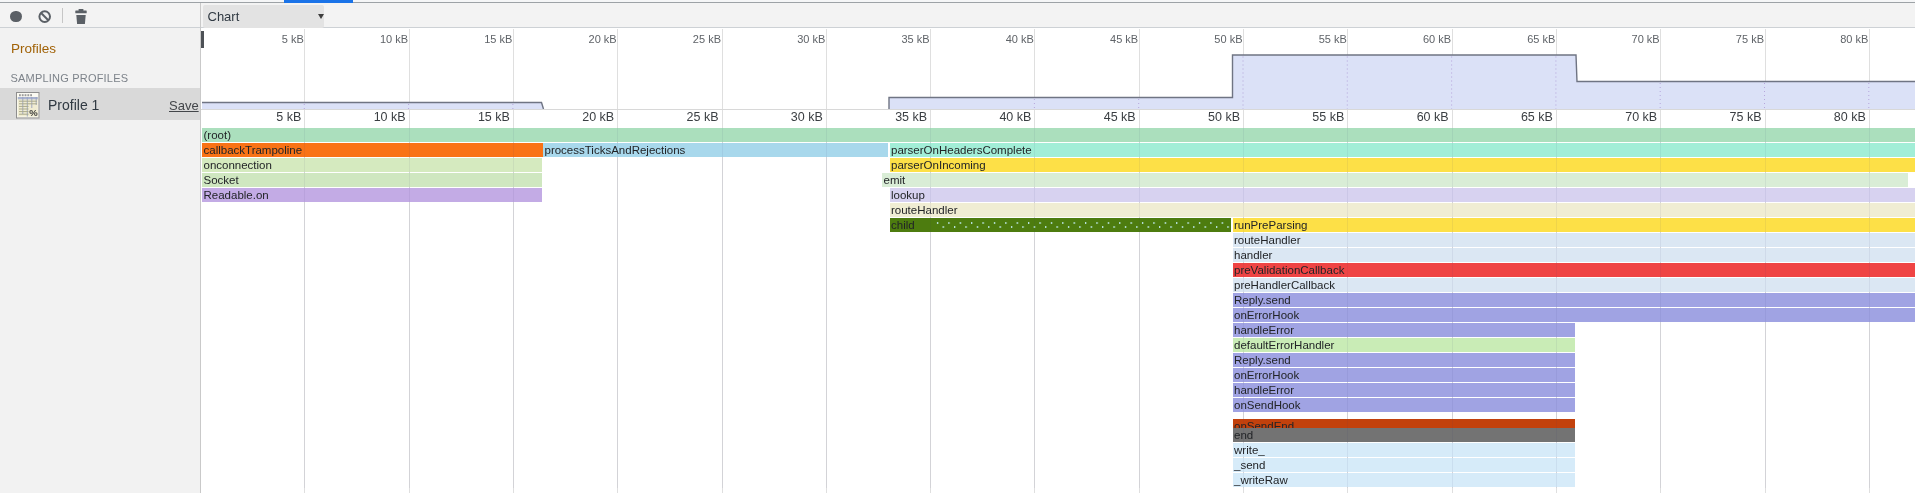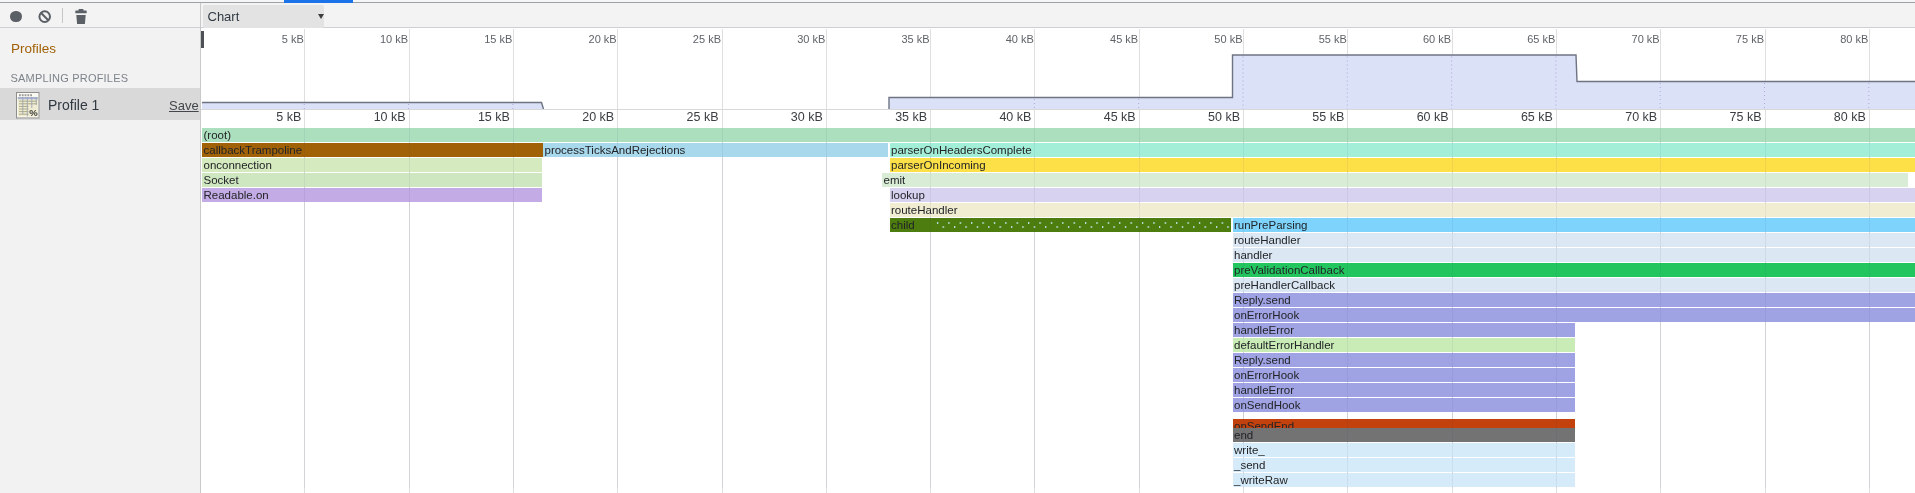--- a/index.html
+++ b/index.html
@@ -145,35 +145,35 @@
 <div class="rb" style="left:1055.7px">45&nbsp;kB</div>
 <div class="rb" style="left:1160.0px">50&nbsp;kB</div>
 <div class="rb" style="left:1264.3px">55&nbsp;kB</div>
 <div class="rb" style="left:1368.6px">60&nbsp;kB</div>
 <div class="rb" style="left:1472.9px">65&nbsp;kB</div>
 <div class="rb" style="left:1577.2px">70&nbsp;kB</div>
 <div class="rb" style="left:1681.5px">75&nbsp;kB</div>
 <div class="rb" style="left:1785.8px">80&nbsp;kB</div>
 
 <div class="bar" style="left:202px;top:128px;width:1713px;background:#abdfbd">(root)</div>
-<div class="bar" style="left:202px;top:143px;width:401px;background:#a16207">callbackTrampoline</div>
+<div class="bar" style="left:202px;top:143px;width:401px;background:#f97316">callbackTrampoline</div>
 <div class="bar" style="left:543px;top:143px;width:345px;background:#a8d8ec">processTicksAndRejections</div>
 <div class="bar" style="left:889.5px;top:143px;width:1025.5px;background:#a2eed7">parserOnHeadersComplete</div>
 <div class="bar" style="left:202px;top:158px;width:339.5px;background:#d5eabf">onconnection</div>
 <div class="bar" style="left:889.5px;top:158px;width:1099px;background:#fde047">parserOnIncoming</div>
 <div class="bar" style="left:202px;top:173px;width:339.5px;background:#cfe7c0">Socket</div>
 <div class="bar" style="left:882px;top:173px;width:1025.5px;background:#d9edd6">emit</div>
 <div class="bar" style="left:202px;top:188px;width:339.5px;background:#c3abe5">Readable.on</div>
 <div class="bar" style="left:889.5px;top:188px;width:1025.5px;background:#d7d2f0">lookup</div>
 <div class="bar" style="left:889.5px;top:203px;width:1025.5px;background:#f0edd3">routeHandler</div>
 <div class="bar" style="left:889.5px;top:218px;width:341.5px;background:#4d7c0f">child<i></i></div>
-<div class="bar" style="left:1232.5px;top:218px;width:682.5px;background:#7dd3fc">runPreParsing</div>
+<div class="bar" style="left:1232.5px;top:218px;width:682.5px;background:#fde047">runPreParsing</div>
 <div class="bar" style="left:1232.5px;top:233px;width:682.5px;background:#dbe7f3">routeHandler</div>
 <div class="bar" style="left:1232.5px;top:248px;width:682.5px;background:#dbe7f3">handler</div>
-<div class="bar" style="left:1232.5px;top:263px;width:682.5px;background:#22c55e">preValidationCallback</div>
+<div class="bar" style="left:1232.5px;top:263px;width:682.5px;background:#ef4444">preValidationCallback</div>
 <div class="bar" style="left:1232.5px;top:278px;width:682.5px;background:#dbe7f3">preHandlerCallback</div>
 <div class="bar" style="left:1232.5px;top:293px;width:682.5px;background:#a0a3e3">Reply.send</div>
 <div class="bar" style="left:1232.5px;top:308px;width:682.5px;background:#a0a3e3">onErrorHook</div>
 <div class="bar" style="left:1232.5px;top:323px;width:342px;background:#a0a3e3">handleError</div>
 <div class="bar" style="left:1232.5px;top:338px;width:342px;background:#c9ecb6">defaultErrorHandler</div>
 <div class="bar" style="left:1232.5px;top:353px;width:342px;background:#a0a3e3">Reply.send</div>
 <div class="bar" style="left:1232.5px;top:368px;width:342px;background:#a0a3e3">onErrorHook</div>
 <div class="bar" style="left:1232.5px;top:383px;width:342px;background:#a0a3e3">handleError</div>
 <div class="bar" style="left:1232.5px;top:398px;width:342px;background:#a0a3e3">onSendHook</div>
 <div class="bar" style="left:1232.5px;top:419px;width:342px;background:#c2410c">onSendEnd</div>

